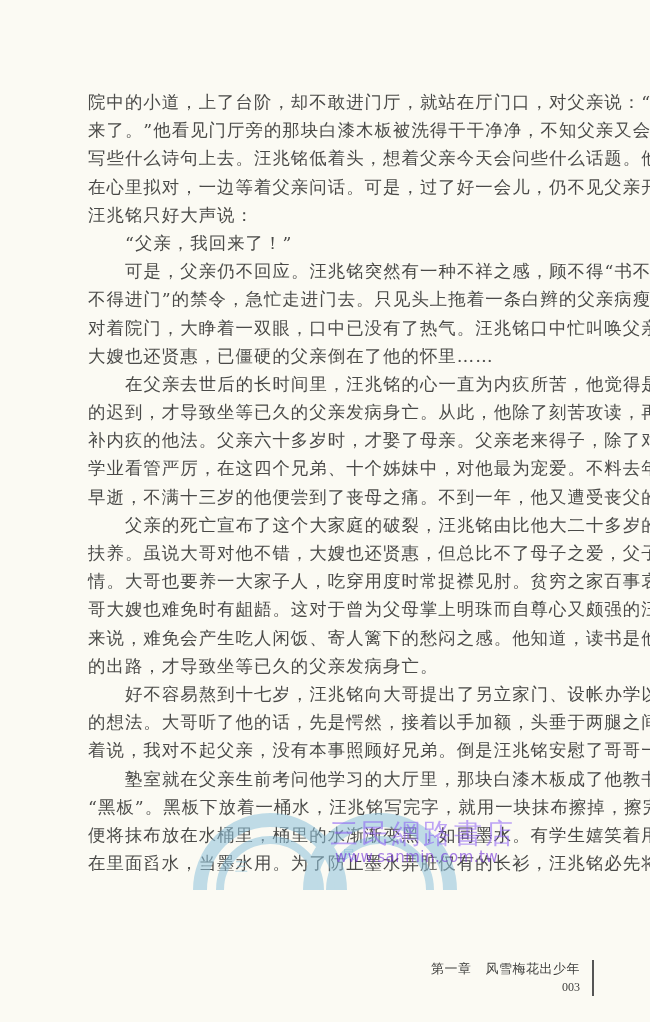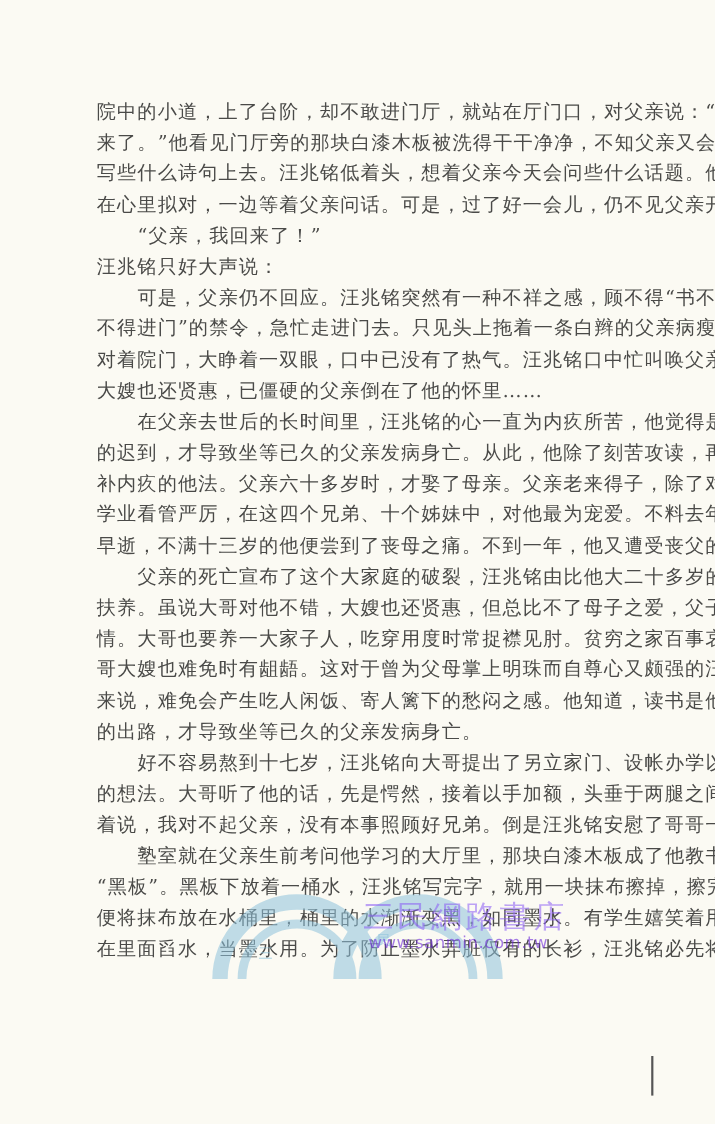--- a/index.html
+++ b/index.html
@@ -100,22 +100,22 @@
     }
   </style>
 </head>
 <body>
 
 <div class="page-body" id="page-body">
     <div class="line">院中的小道，上了台阶，却不敢进门厅，就站在厅门口，对父亲说：“我回</div>
     <div class="line">来了。”他看见门厅旁的那块白漆木板被洗得干干净净，不知父亲又会要他</div>
     <div class="line">写些什么诗句上去。汪兆铭低着头，想着父亲今天会问些什么话题。他一边</div>
     <div class="line">在心里拟对，一边等着父亲问话。可是，过了好一会儿，仍不见父亲开口。</div>
+    <div class="line">汪兆铭只好大声说：</div>
     <div class="line indent">“父亲，我回来了！”</div>
-    <div class="line">汪兆铭只好大声说：</div>
     <div class="line indent">可是，父亲仍不回应。汪兆铭突然有一种不祥之感，顾不得“书不诵完</div>
     <div class="line">不得进门”的禁令，急忙走进门去。只见头上拖着一条白辫的父亲病瘦的脸</div>
     <div class="line">对着院门，大睁着一双眼，口中已没有了热气。汪兆铭口中忙叫唤父亲，上</div>
     <div class="line">大嫂也还贤惠，已僵硬的父亲倒在了他的怀里……</div>
     <div class="line indent">在父亲去世后的长时间里，汪兆铭的心一直为内疚所苦，他觉得是自己</div>
     <div class="line">的迟到，才导致坐等已久的父亲发病身亡。从此，他除了刻苦攻读，再无弥</div>
     <div class="line">补内疚的他法。父亲六十多岁时，才娶了母亲。父亲老来得子，除了对他的</div>
     <div class="line">学业看管严厉，在这四个兄弟、十个姊妹中，对他最为宠爱。不料去年母亲</div>
     <div class="line">早逝，不满十三岁的他便尝到了丧母之痛。不到一年，他又遭受丧父的当头</div>
     <div class="line indent">父亲的死亡宣布了这个大家庭的破裂，汪兆铭由比他大二十多岁的大哥</div>
@@ -138,14 +138,18 @@
   <path d="M30 90 A 50 50 0 0 1 130 90" fill="none" stroke="#8fc3dc" stroke-width="8"></path>
   <path d="M120 90 A 70 70 0 0 1 260 90" fill="none" stroke="#8fc3dc" stroke-width="14"></path>
   <path d="M140 90 A 50 50 0 0 1 240 90" fill="none" stroke="#8fc3dc" stroke-width="8"></path>
 </svg>
 <div class="wm-char" style="left:235px; top:858px;">三</div>
 <div class="wm-char" style="left:343px; top:846px;">民</div>
 <div class="wm-text">三民網路書店</div>
 <div class="wm-url">www.sanmin.com.tw</div>
 
 <div class="footer">
+  <div class="footer-chapter">
+    <span>第一章</span><span class="sep"></span><span>风雪梅花出少年</span>
+  </div>
+  <div class="footer-page">003</div>
 </div>
 <div class="footer-rule"></div>
 
 </body></html>

